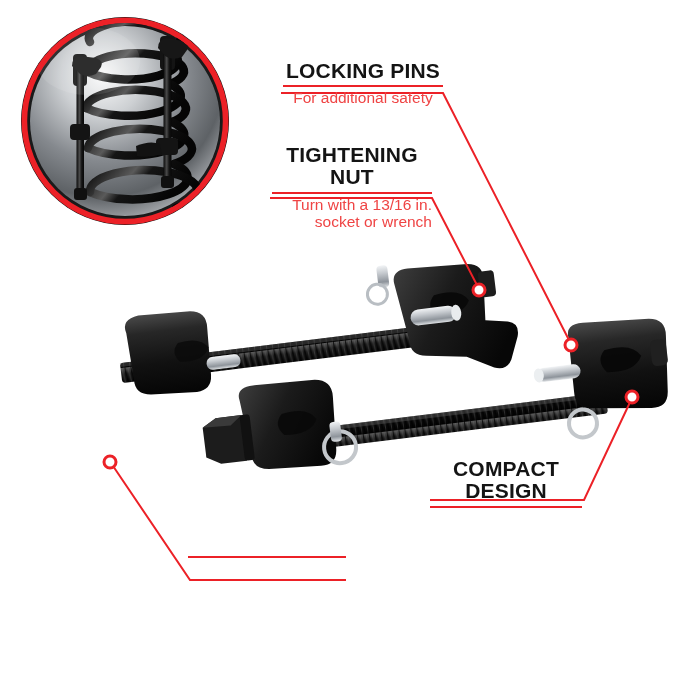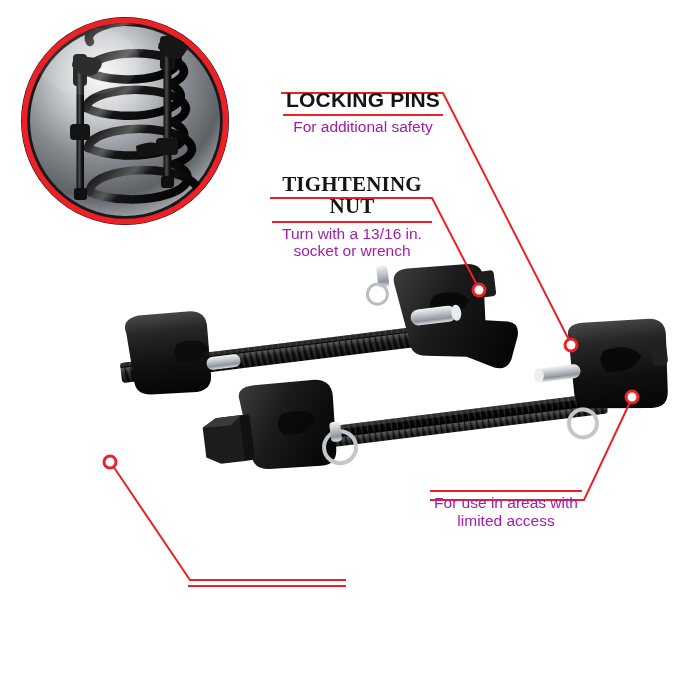--- a/index.html
+++ b/index.html
@@ -6,44 +6,44 @@
   body{
     width:700px;height:700px;
     background:#ffffff;
     font-family:"Liberation Sans", sans-serif;
     overflow:hidden;
     position:relative;
   }
   #stage{position:absolute;left:0;top:0;width:700px;height:700px;}
 
   
-  .callout{position:absolute;text-align:center;margin-top:29px;}
+  .callout{position:absolute;text-align:center;}
   .callout .heading{
     font-weight:bold;
     color:#141414;
     letter-spacing:.2px;
     line-height:1.06;
     white-space:pre-line;
   }
   .callout .rule{
     height:2px;background:#EC2127;margin:3px 0 2px 0;width:100%;
   }
   .callout .sub{
-    color:#a21caf;
+    color:#ef4444;
     line-height:1.14;
     white-space:pre-line;
   }
 
   #c-locking{left:283px;top:60px;width:160px;}
   #c-locking .heading{font-size:21px;}
   #c-locking .sub{font-size:15.5px;}
 
   #c-nut{left:272px;top:144px;width:160px;}
-  #c-nut .heading{font-size:21px;font-family:Liberation Serif, serif;}
-  #c-nut .sub{font-size:15.5px;}
+  #c-nut .heading{font-size:21px;}
+  #c-nut .sub{font-size:15.5px;text-align:right;}
 
   #c-compact{left:430px;top:458px;width:152px;}
   #c-compact .heading{font-size:21px;}
   #c-compact .sub{font-size:15.5px;}
 
   #c-heavy{left:188px;top:553px;width:158px;}
   #c-heavy .heading{font-size:21px;}
   #c-heavy .sub{font-size:15.5px;}
 
   
@@ -257,22 +257,22 @@
 
   <div class="callout" id="c-nut">
     <div class="heading">TIGHTENING
 NUT</div>
     <div class="rule"></div>
     <div class="sub">Turn with a 13/16 in.
 socket or wrench</div>
   </div>
 
   <div class="callout" id="c-compact">
-    <div class="rule"></div>
-    <div class="sub">For use in areas with
-limited access</div>
+    <div class="heading">COMPACT
+DESIGN</div>
+    <div class="rule"></div>
   </div>
 
   <div class="callout" id="c-heavy">
     <div class="rule"></div>
   </div>
 
 </div>
 
 </body></html>

